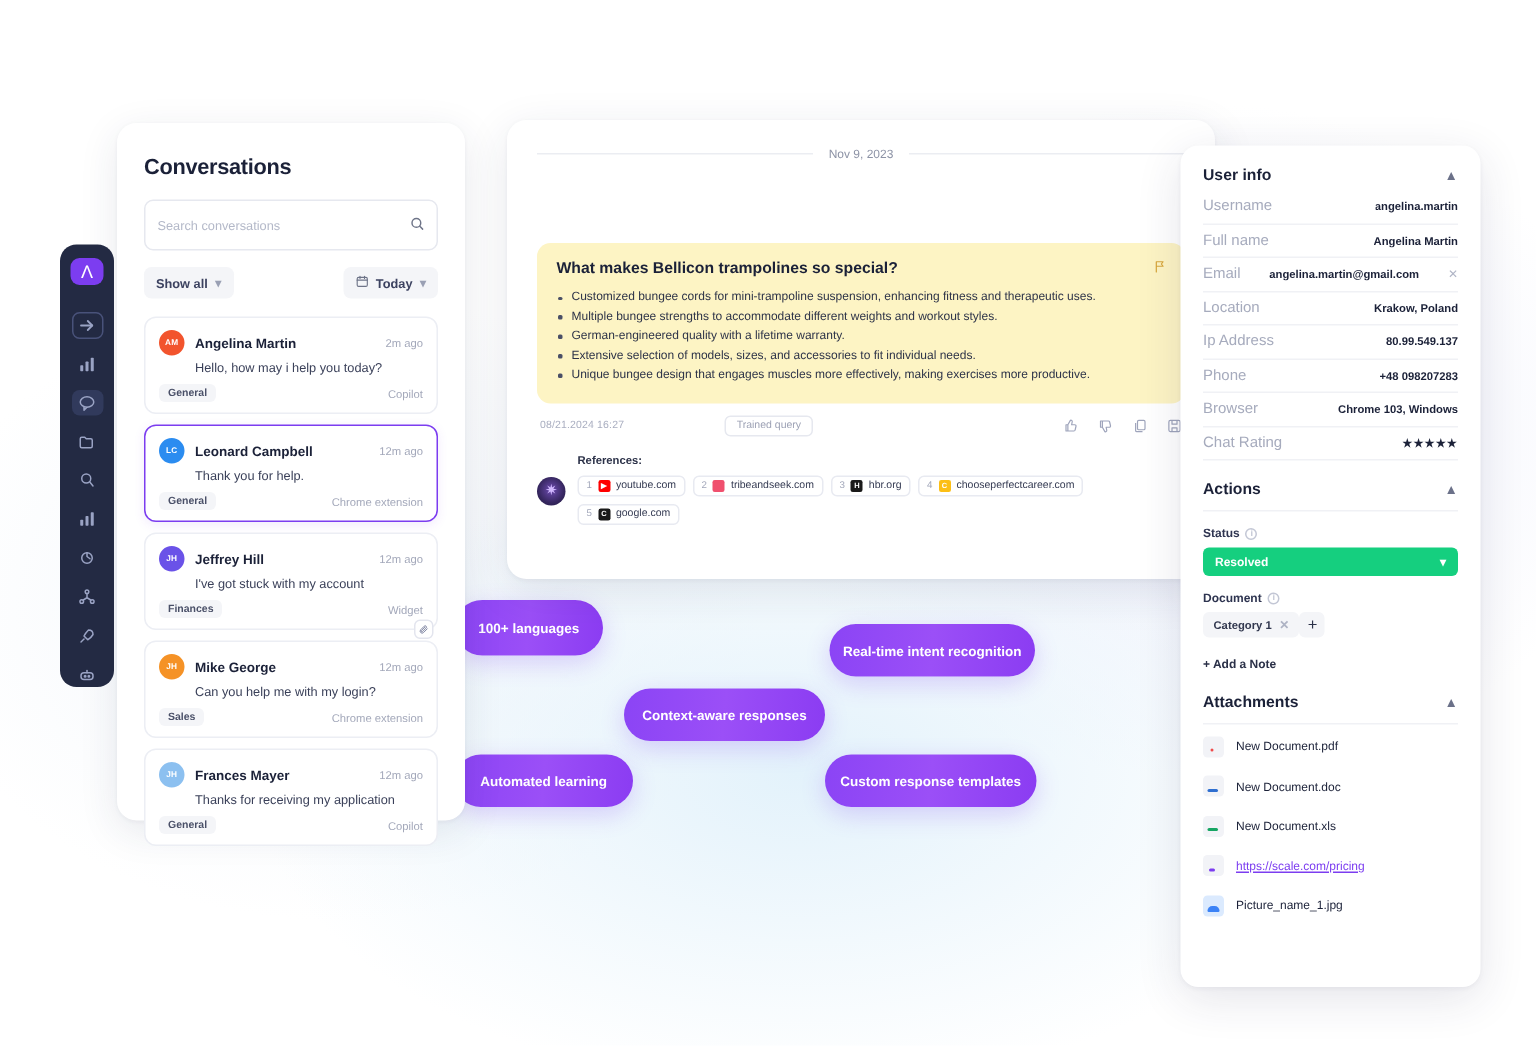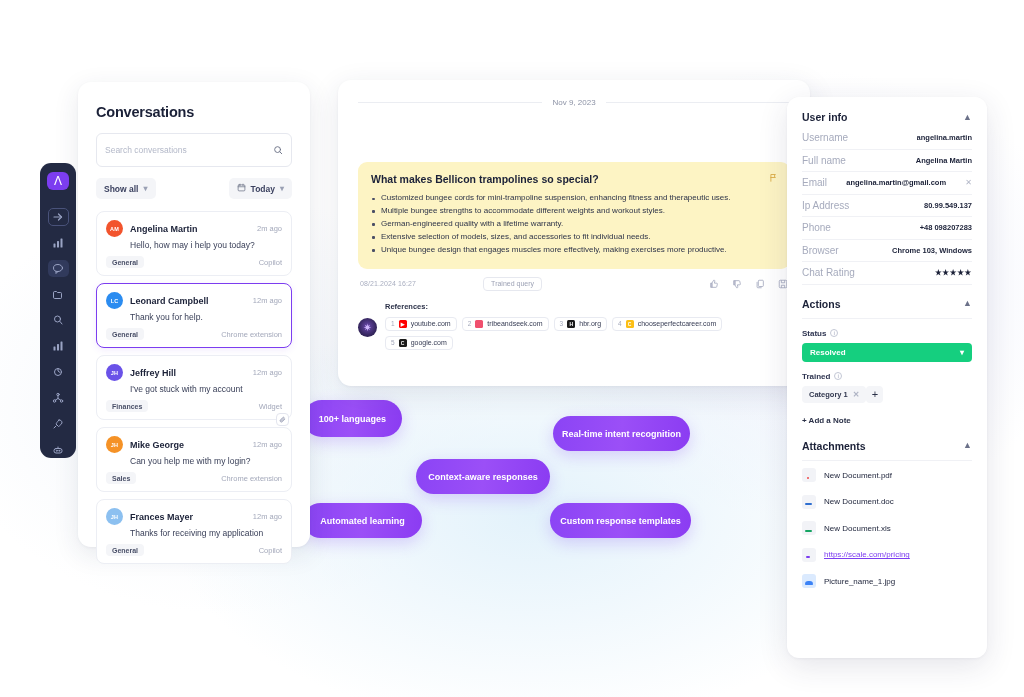--- a/index.html
+++ b/index.html
@@ -573,20 +573,24 @@
       <div class="kv">
         <span class="k">Full name</span>
         <span class="v">Angelina Martin</span>
       </div>
       <div class="kv">
         <span class="k">Email</span>
         <span class="v">angelina.martin@gmail.com</span>
         <span class="x">✕</span>
       </div>
       <div class="kv">
+        <span class="k">Location</span>
+        <span class="v">Krakow, Poland</span>
+      </div>
+      <div class="kv">
         <span class="k">Ip Address</span>
         <span class="v">80.99.549.137</span>
       </div>
       <div class="kv">
         <span class="k">Phone</span>
         <span class="v">+48 098207283</span>
       </div>
       <div class="kv">
         <span class="k">Browser</span>
         <span class="v">Chrome 103, Windows</span>
@@ -606,21 +610,21 @@
     <div class="fld-label">
       <span>Status</span>
       <span class="info-dot">i</span>
     </div>
     <div class="status-select">
       <span>Resolved</span>
       <span class="chev">▾</span>
     </div>
 
     <div class="fld-label">
-      <span>Trained</span>
+      <span>Document</span>
       <span class="info-dot">i</span>
     </div>
     <div class="cat-row">
       <div class="cat-chip">
         <span>Category 1</span>
         <span class="x">✕</span>
       </div>
       <div class="cat-add">+</div>
     </div>
 

